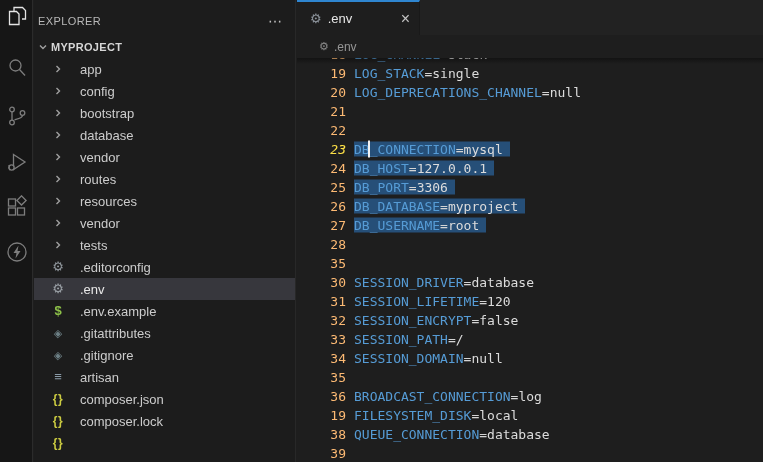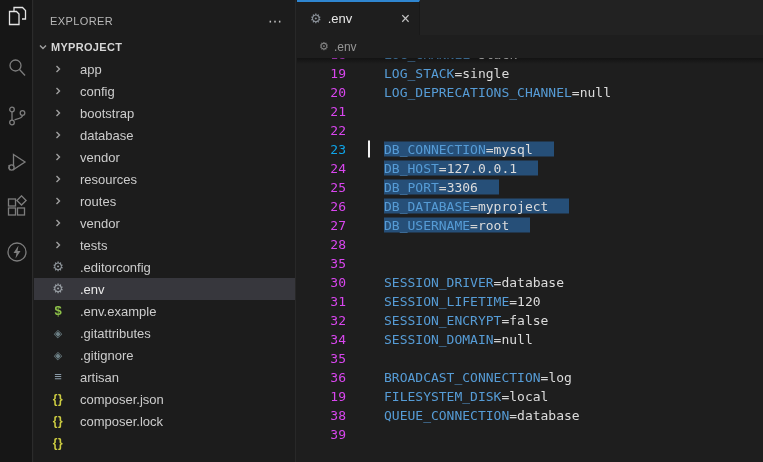--- a/index.html
+++ b/index.html
@@ -7,21 +7,21 @@
   #root { position:relative; width:763px; height:462px; font-family:"Liberation Sans", sans-serif; color:#cccccc; overflow:hidden; }
 
   
   .activitybar { position:absolute; left:0; top:0; width:33px; height:462px; background:#161616; border-right:1px solid #2b2b2b; }
   .ab-item { position:absolute; left:0; width:33px; height:40px; display:flex; align-items:center; justify-content:center; color:#7d7d7d; cursor:pointer; }
   .ab-item.active { color:#e4e4e4; }
   .ab-item svg { width:24px; height:24px; stroke:currentColor; fill:none; stroke-width:1.3; }
 
   
   .sidebar { position:absolute; left:34px; top:0; width:262px; height:462px; background:#1c1c1c; border-right:1px solid #282828; }
-  .sb-header { height:36px; display:flex; align-items:center; padding:6px 12px 0 16px; }
+  .sb-header { height:36px; display:flex; align-items:center; padding:6px 12px 0 4px; }
   .sb-title { font-size:11px; letter-spacing:0.4px; color:#b8b8b8; flex:1; }
   .sb-more { color:#c0c0c0; font-size:14px; letter-spacing:1px; cursor:pointer; }
   .sb-root { height:22px; display:flex; align-items:center; padding-left:4px; cursor:pointer; }
   .sb-root-label { font-size:11px; font-weight:bold; color:#d6d6d6; margin-left:3px; letter-spacing:0.3px; }
   .sb-list { }
   .sb-row { height:22px; display:flex; align-items:center; cursor:pointer; }
   .sb-row.selected { background:#37373d; }
   .sb-row .chev { width:16px; margin-left:16px; display:flex; align-items:center; justify-content:center; }
   .sb-row .ficon { width:16px; margin-left:16px; text-align:center; font-size:12px; line-height:16px; }
   .sb-row .lbl { font-size:13px; color:#cccccc; margin-left:14px; white-space:nowrap; }
@@ -42,27 +42,27 @@
   .tab .tclose { color:#c5c5c5; font-size:16px; padding:0 9px 0 4px; cursor:pointer; line-height:1; }
   .breadcrumb { position:absolute; left:0; top:35px; width:466px; height:23px; background:#1e1e1e; display:flex; align-items:center; padding-left:22px; }
   .breadcrumb .bicon { color:#8a8a8a; font-size:11px; margin-right:5px; }
   .breadcrumb .blabel { font-size:12px; color:#969696; cursor:pointer; }
 
   
   .codearea { position:absolute; left:0; top:58px; width:466px; height:404px; overflow:hidden; }
   .codearea::before { content:""; position:absolute; left:0; top:0; width:100%; height:6px; background:linear-gradient(to bottom, rgba(0,0,0,0.38), rgba(0,0,0,0)); z-index:5; pointer-events:none; }
   .codelines { transform:translateY(-13.5px); font-family:"DejaVu Sans Mono", "Liberation Mono", monospace; font-size:13px; }
   .cl { height:19px; display:flex; align-items:center; position:relative; }
-  .cl .ln { width:49px; text-align:right; color:#d946ef; font-size:13px; flex:none; }
-  .cl .ln.active { color:#0ea5e9; }
-  .cl .ct { margin-left:38px; white-space:pre; position:relative; }
+  .cl .ln { width:49px; text-align:right; color:#fdba74; font-size:13px; flex:none; }
+  .cl .ln.active { color:#fde047;font-style:italic; }
+  .cl .ct { margin-left:8px; white-space:pre; position:relative; }
   .cl .k { color:#569cd6; }
   .cl .eq { color:#d4d4d4; }
   .cl .v { color:#dcdcdc; }
-  .cl .sel { background:#264f78; padding-right:21px; }
+  .cl .sel { background:#264f78; padding-right:7px; }
   .cursor { position:absolute; left:71px; top:1px; width:1.5px; height:17px; background:#f2f2f2; z-index:4; }
 </style>
 </head>
 <body>
 
 <div id="root">
 
   <div class="activitybar">
     <div class="ab-item active" style="top:-2px" title="">
       <span><svg viewBox="0 0 24 24">
@@ -159,29 +159,29 @@
             </svg>
           </span>
           <span class="lbl">vendor</span>
         </div>
         <div class="sb-row">
           <span class="chev">
             <svg viewBox="0 0 10 10">
               <path d="M3.5 2 L6.5 5 L3.5 8"></path>
             </svg>
           </span>
+          <span class="lbl">routes</span>
+        </div>
+        <div class="sb-row">
+          <span class="chev">
+            <svg viewBox="0 0 10 10">
+              <path d="M3.5 2 L6.5 5 L3.5 8"></path>
+            </svg>
+          </span>
           <span class="lbl">resources</span>
-        </div>
-        <div class="sb-row">
-          <span class="chev">
-            <svg viewBox="0 0 10 10">
-              <path d="M3.5 2 L6.5 5 L3.5 8"></path>
-            </svg>
-          </span>
-          <span class="lbl">routes</span>
         </div>
         <div class="sb-row">
           <span class="chev">
             <svg viewBox="0 0 10 10">
               <path d="M3.5 2 L6.5 5 L3.5 8"></path>
             </svg>
           </span>
           <span class="lbl">vendor</span>
         </div>
         <div class="sb-row">
@@ -298,20 +298,24 @@
           </div>
           <div class="cl">
             <span class="ln">31</span>
             <span class="ct"><span><span class="k">SESSION_LIFETIME</span><span class="eq">=</span><span class="v">120</span></span></span>
           </div>
           <div class="cl">
             <span class="ln">32</span>
             <span class="ct"><span><span class="k">SESSION_ENCRYPT</span><span class="eq">=</span><span class="v">false</span></span></span>
           </div>
           <div class="cl">
+            <span class="ln">33</span>
+            <span class="ct"><span><span class="k">SESSION_PATH</span><span class="eq">=</span><span class="v">/</span></span></span>
+          </div>
+          <div class="cl">
             <span class="ln">34</span>
             <span class="ct"><span><span class="k">SESSION_DOMAIN</span><span class="eq">=</span><span class="v">null</span></span></span>
           </div>
           <div class="cl">
             <span class="ln">35</span>
             <span class="ct"></span>
           </div>
           <div class="cl">
             <span class="ln">36</span>
             <span class="ct"><span><span class="k">BROADCAST_CONNECTION</span><span class="eq">=</span><span class="v">log</span></span></span>

